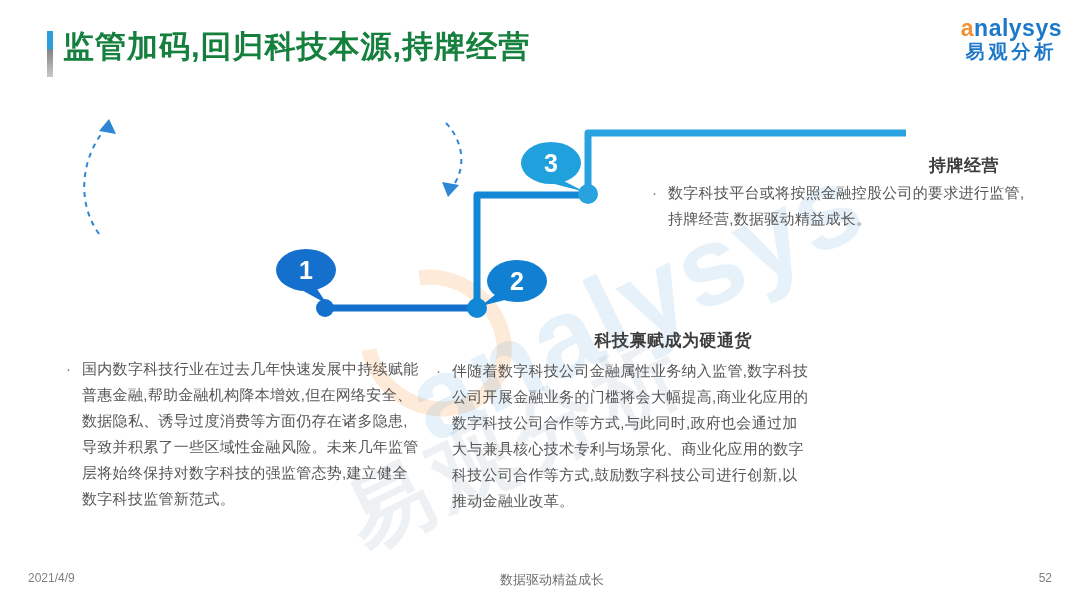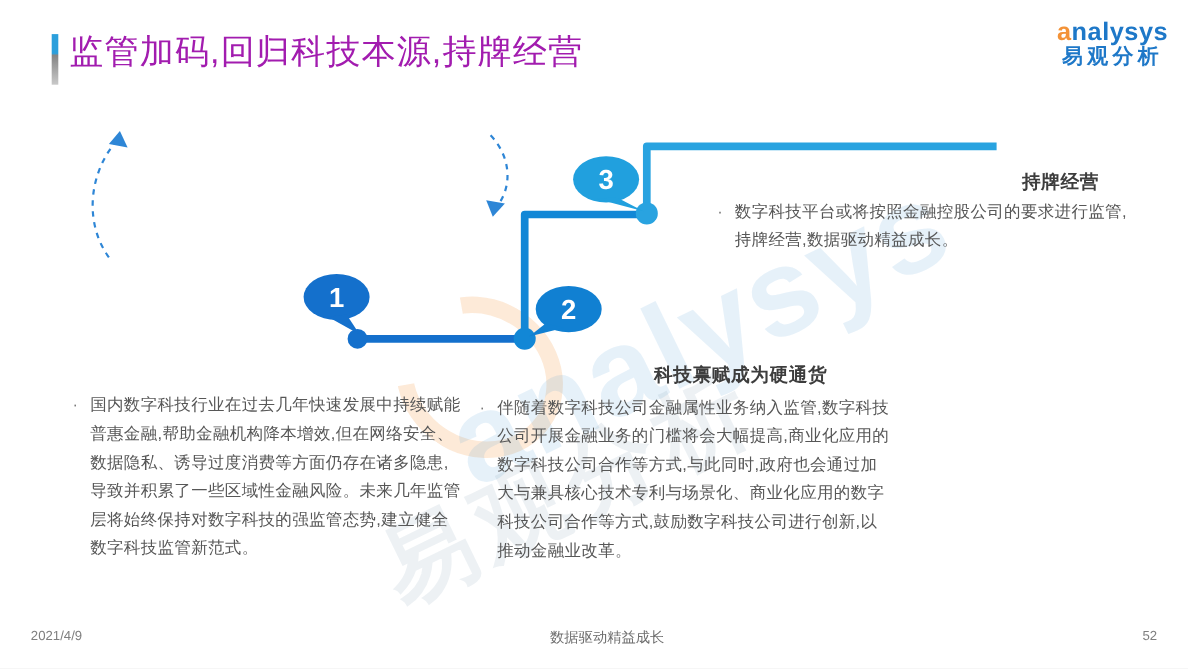--- a/index.html
+++ b/index.html
@@ -19,21 +19,21 @@
     transform:rotate(-26deg);transform-origin:left center;letter-spacing:2px;}
   .wm-cn{left:352px;top:468px;font-size:84px;color:rgba(125,155,178,0.14);
     transform:rotate(-26deg);transform-origin:left center;letter-spacing:8px;}
   
   .accent-bar{
     position:absolute;left:47px;top:31px;width:6px;height:46px;z-index:2;
     background:linear-gradient(to bottom,#2b9fdc 0%,#2b9fdc 38%,#858585 42%,#c9c9c9 100%);
   }
   .title{
     position:absolute;left:63px;top:26px;margin:0;z-index:2;
-    font-size:31px;font-weight:400;color:#a21caf;letter-spacing:1px;
+    font-size:31px;font-weight:700;color:#15803d;letter-spacing:1px;
   }
   .logo{position:absolute;right:18px;top:15px;z-index:2;text-align:center;line-height:1.15;}
   .logo-brand{display:block;font-size:23px;font-weight:bold;color:#1e78c8;letter-spacing:0.5px;}
   .logo-brand::first-letter{color:#f39237;}
   .logo-cn{display:block;font-size:19px;font-weight:bold;color:#1e78c8;letter-spacing:4px;}
   
   .caption{
     position:absolute;left:158px;top:134px;z-index:2;
     font-size:21px;font-weight:bold;color:#e3232b;letter-spacing:1px;
   }

